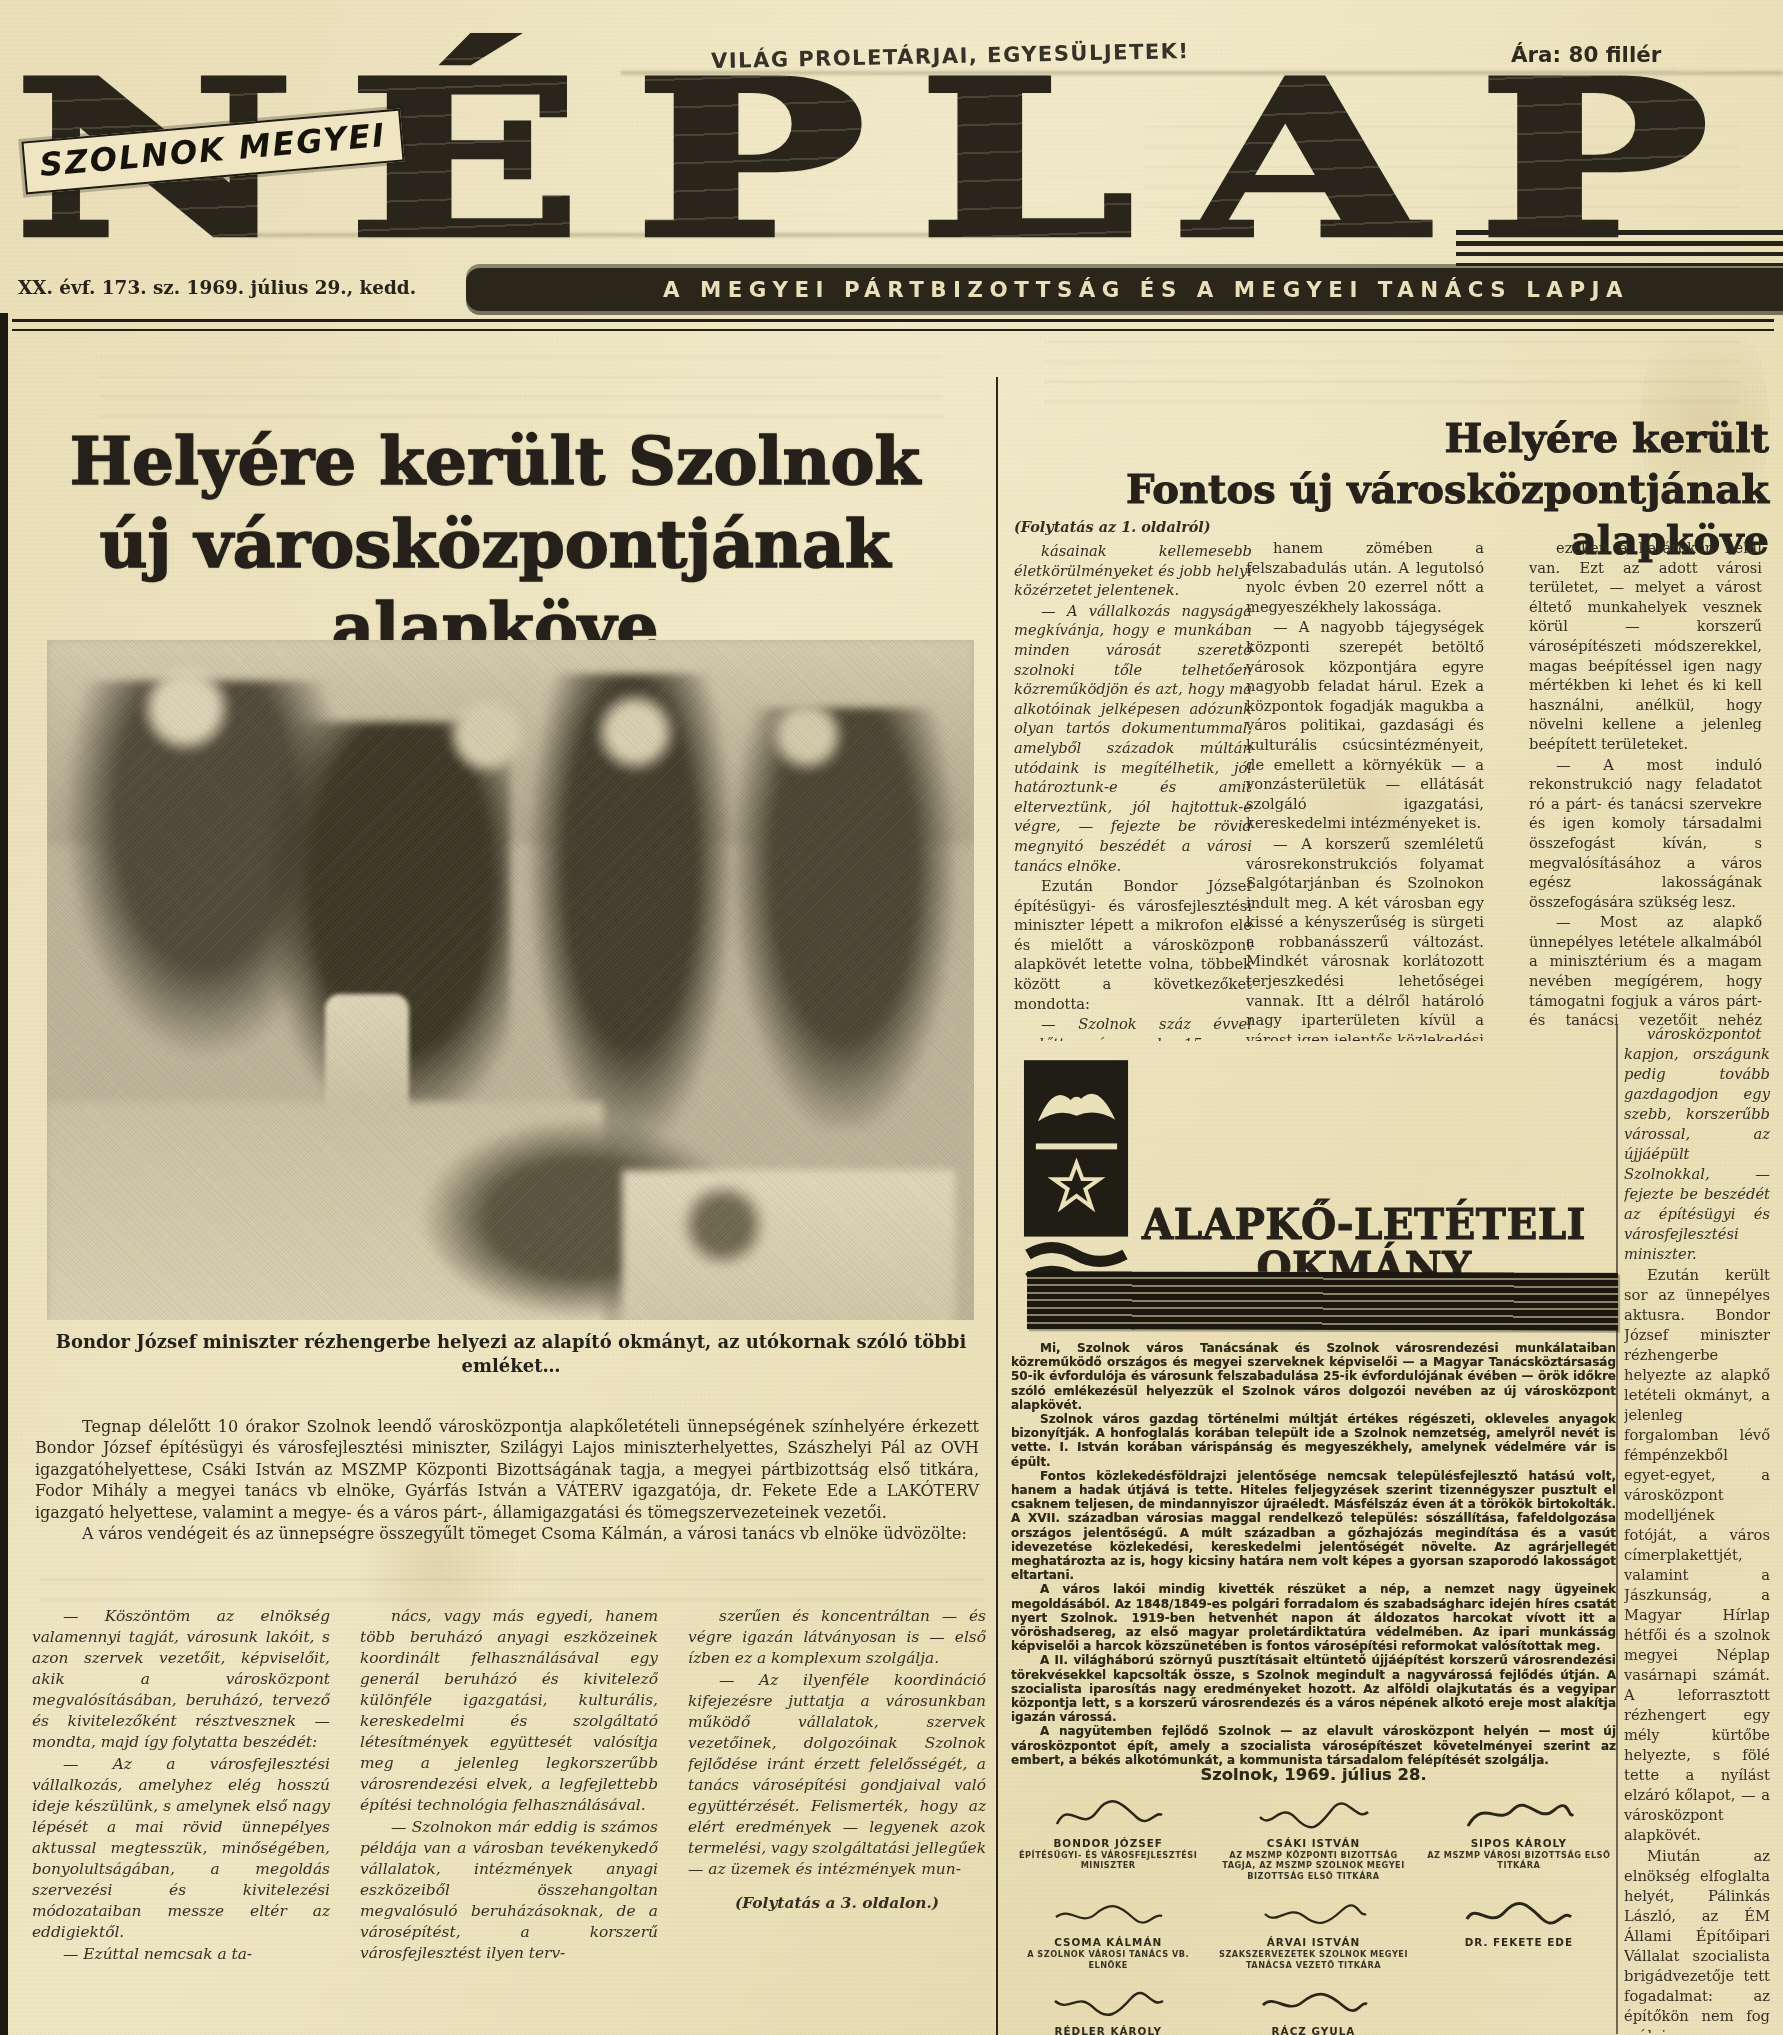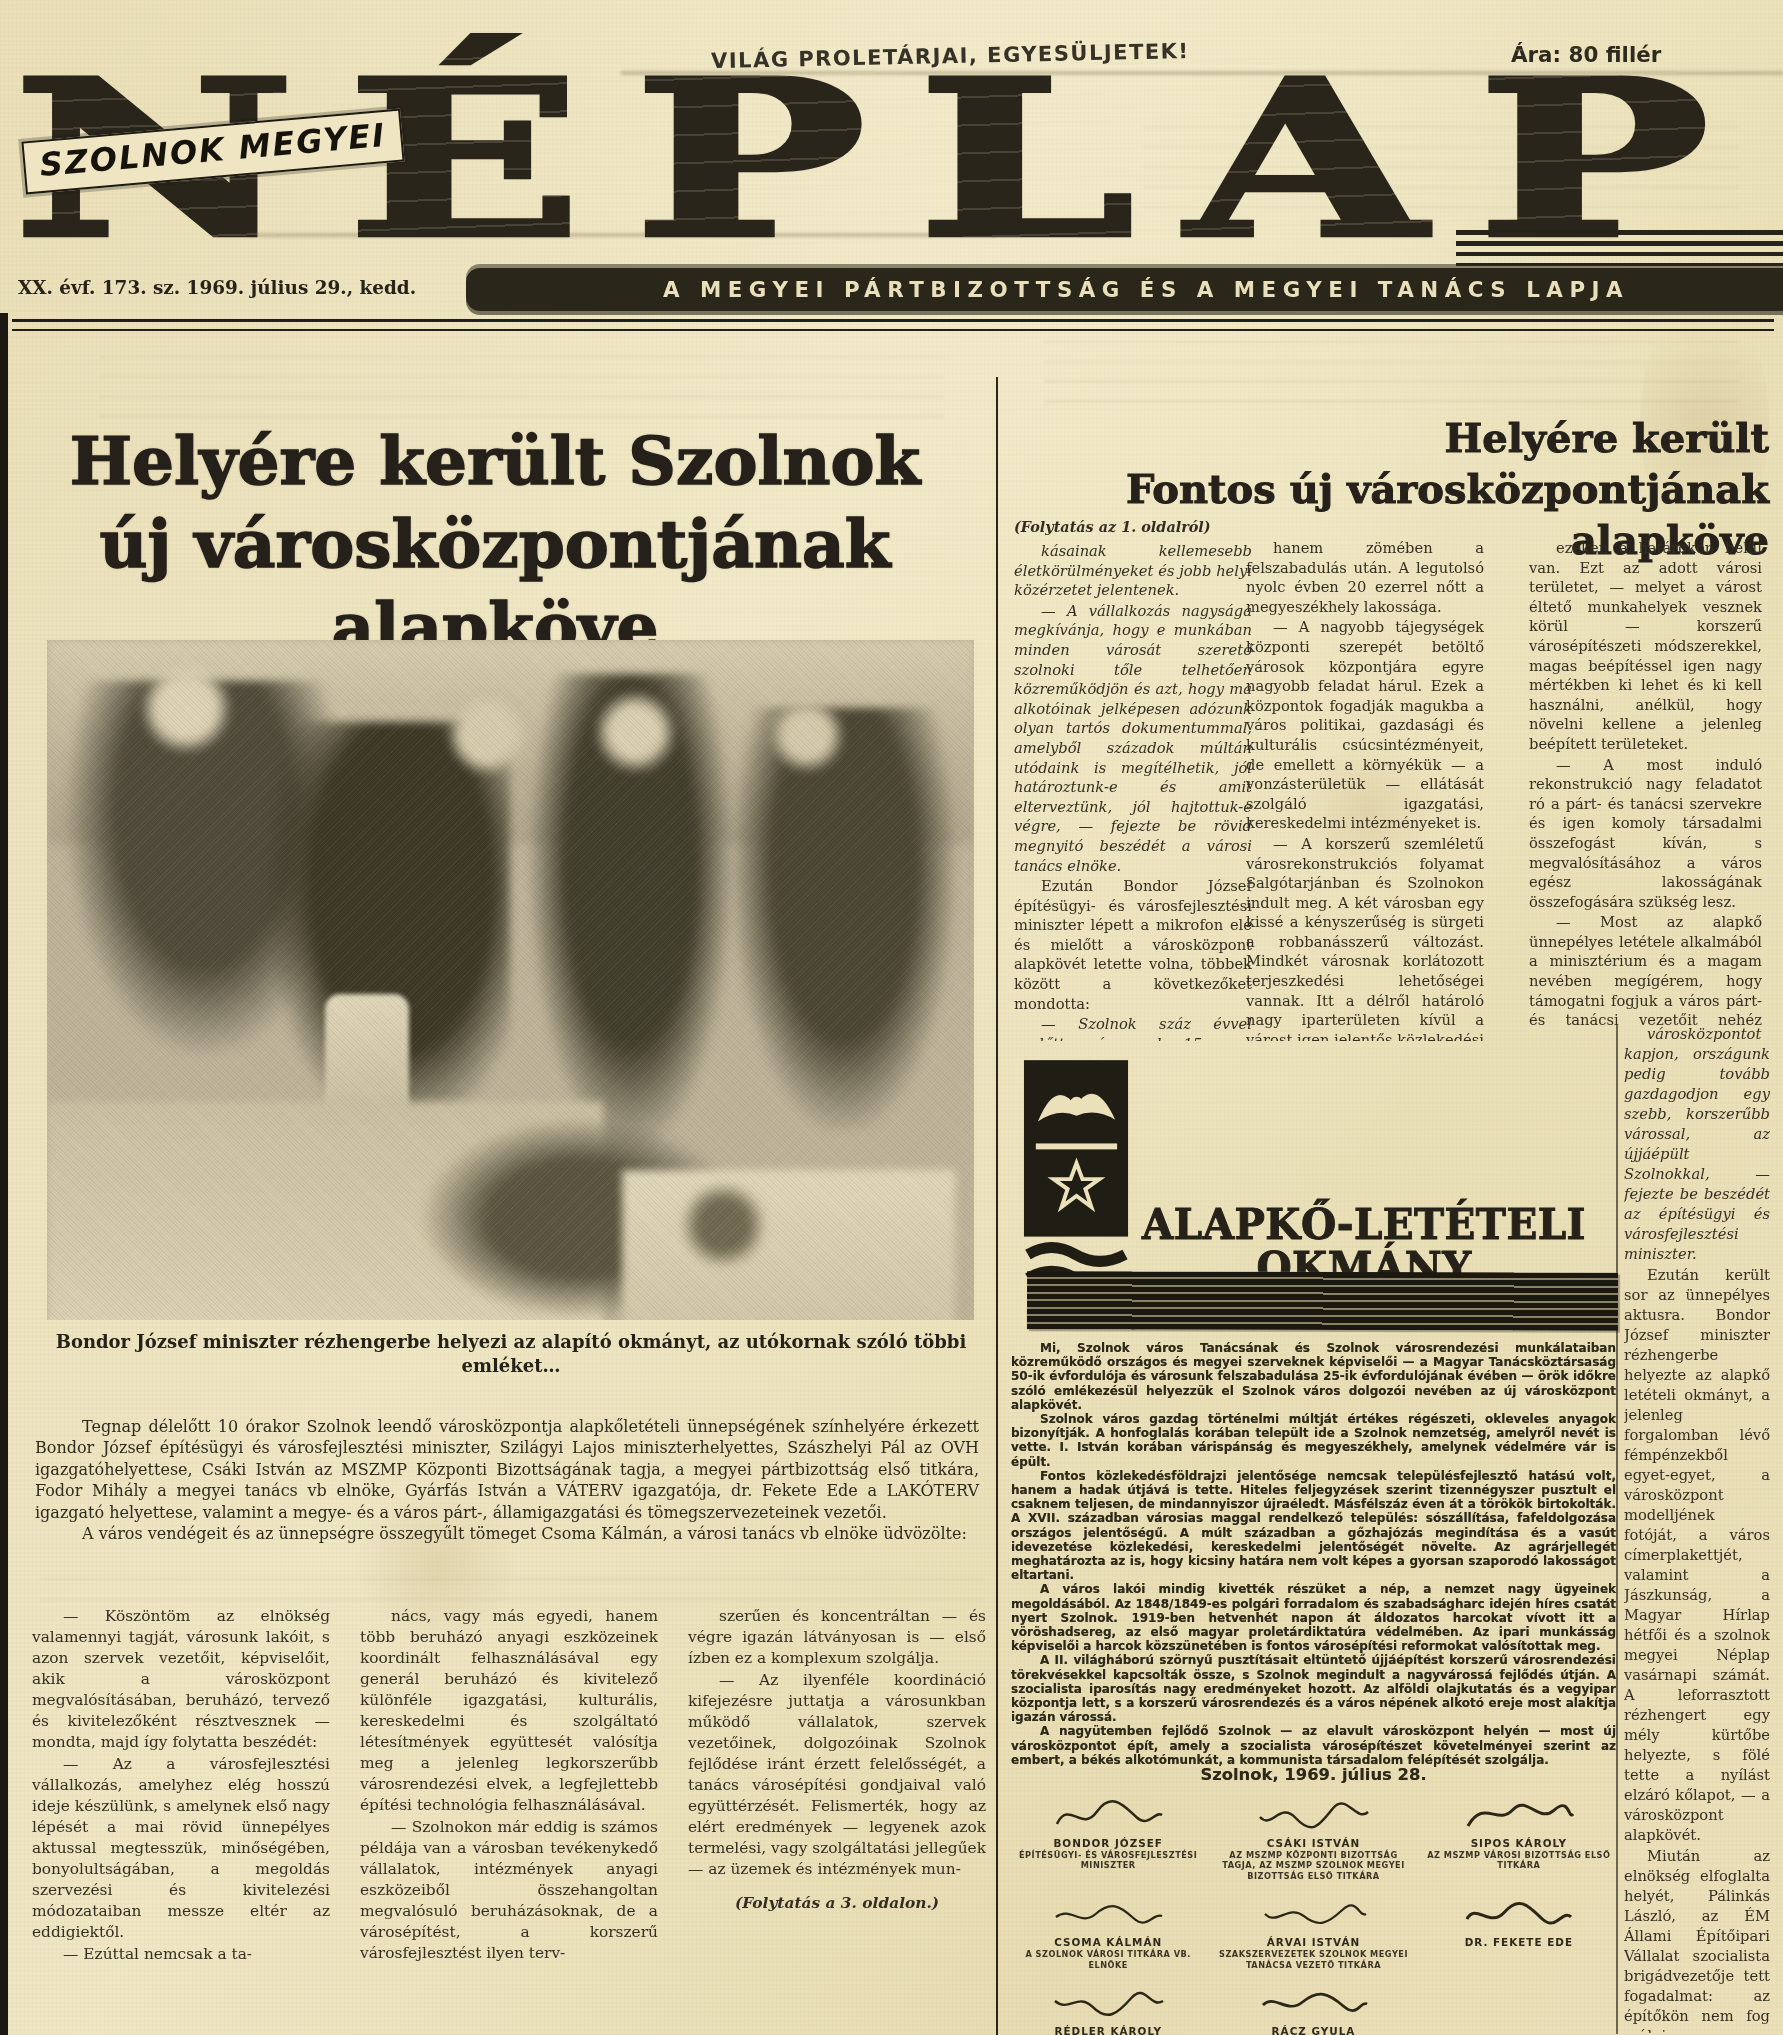--- a/index.html
+++ b/index.html
@@ -47,21 +47,21 @@
   
   .caption{left:30px;top:1330px;width:962px;text-align:center;
     font:bold 18px/24px "DejaVu Serif",serif;color:#25221b;}
   .lead{left:35px;top:1416px;width:944px;text-align:justify;
     font:16px/21.4px "DejaVu Serif",serif;color:#2e2a1e;}
   .lead p{margin:0;text-indent:47px;}
   
   .col{position:absolute;top:1606px;height:429px;width:298px;overflow:hidden;text-align:justify;
     font:15.4px/21px "DejaVu Serif",serif;color:#332e21;}
   .col p{margin:0 0 1px;text-indent:31px;}
-  .col p.it{}
+  .col p.it{font-style:italic;}
   .c1{left:32px;} .c2{left:360px;} .c3{left:688px;}
   .contnote{ text-align:center;font:bold italic 15.4px/21px "DejaVu Serif",serif;text-indent:0 !important;margin-top:13px !important;}
   
   .v-divider{left:996px;top:377px;width:2px;height:1659px;background:#2a261b;}
   .r-headline{left:1009px;top:412px;width:760px;text-align:right;
     font:bold 40px/51px "DejaVu Serif",serif;color:#26221b;-webkit-text-stroke:1px #26221b;}
   .r-note{left:1014px;top:518px;width:239px;font:bold italic 14.4px/18px "DejaVu Serif",serif;}
   .rcol{position:absolute;overflow:hidden;text-align:justify;font:14.7px/19.6px "DejaVu Serif",serif;color:#332e21;}
   .rcol p{margin:0 0 1px;text-indent:27px;}
   .rcol p.it{font-style:italic;}
@@ -250,21 +250,21 @@
           <path d="M18 62 C 50 6, 78 62, 108 30 S 160 58, 192 30 S 220 50, 230 38" fill="none" stroke="#2b2717" stroke-width="6"></path>
         </svg>
       <div class="nm">SIPOS KÁROLY</div>
       <div class="tt">AZ MSZMP VÁROSI BIZOTTSÁG ELSŐ TITKÁRA</div>
     </div>
     <div class="sig">
       <svg width="119" height="42" viewBox="0 0 240 84">
           <path d="M14 46 C 44 24, 64 66, 94 40 S 142 22, 170 48 S 210 36, 228 44" fill="none" stroke="#2b2717" stroke-width="4.5"></path>
         </svg>
       <div class="nm">CSOMA KÁLMÁN</div>
-      <div class="tt">A SZOLNOK VÁROSI TITKÁRA VB. ELNÖKE</div>
+      <div class="tt">A SZOLNOK VÁROSI TANÁCS VB. ELNÖKE</div>
     </div>
     <div class="sig">
       <svg width="119" height="42" viewBox="0 0 240 84">
           <path d="M22 40 C 46 64, 70 20, 100 44 S 148 60, 178 32 S 212 48, 226 40" fill="none" stroke="#2b2717" stroke-width="4.5"></path>
         </svg>
       <div class="nm">ÁRVAI ISTVÁN</div>
       <div class="tt">SZAKSZERVEZETEK SZOLNOK MEGYEI TANÁCSA VEZETŐ TITKÁRA</div>
     </div>
     <div class="sig">
       <svg width="119" height="42" viewBox="0 0 240 84">

